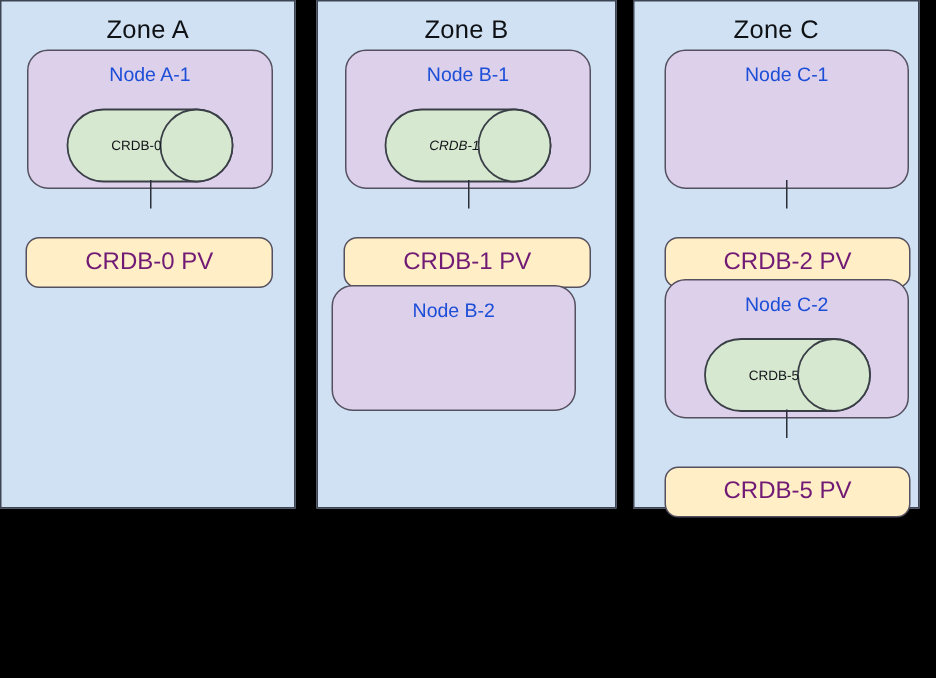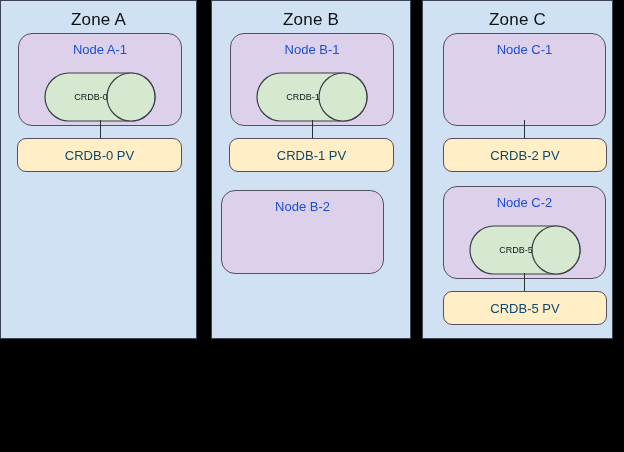--- a/index.html
+++ b/index.html
@@ -13,21 +13,21 @@
         font-size:17px;color:#0f1115;letter-spacing:.2px;}
 
   .node{position:absolute;background:#dcd0ea;border:1px solid #55505f;
         border-radius:14px;box-sizing:border-box;}
   .node-title{position:absolute;left:0;right:0;top:8px;text-align:center;
         font-size:13px;color:#1d4ed8;}
 
   .pv{position:absolute;background:#ffeec6;border:1px solid #55505f;
       border-radius:9px;box-sizing:border-box;
       display:flex;align-items:center;justify-content:center;
-      font-size:13px;color:#0c4a6e;}
+      font-size:16px;color:#701a75;margin-top:20px;}
 
   .cyl{position:absolute;}
   .cyl svg{display:block;}
   .cyl-label{position:absolute;top:0;height:100%;display:flex;
       align-items:center;justify-content:center;
       font-size:9px;color:#12151a;pointer-events:none;}
 
   .link{position:absolute;background:#2b2f38;width:1px;}
 </style>
 </head>
@@ -61,21 +61,21 @@
 
   <div class="node" style="left:230px;top:33px;width:164px;height:93px;">
     <div class="node-title">Node B-1</div>
   </div>
 
   <div class="cyl" style="left:256px;top:72px;width:112px;height:50px;">
     <svg width="112" height="50" viewBox="0 0 112 50">
       <path d="M25 1 H87 A24 24 0 0 1 87 49 H25 A24 24 0 0 1 25 1 Z" fill="#d6e8cf" stroke="#3a3f47" stroke-width="1.2"></path>
       <ellipse cx="87" cy="25" rx="24" ry="24" fill="#d6e8cf" stroke="#3a3f47" stroke-width="1.2"></ellipse>
     </svg>
-    <div class="cyl-label" style="left:8px;width:78px;">CRDB-1</div>
+    <div class="cyl-label" style="left:8px;width:78px;font-style:italic;">CRDB-1</div>
   </div>
 
   <div class="link" style="left:312px;top:120px;height:19px;"></div>
 
   <div class="pv" style="left:229px;top:138px;width:165px;height:34px;">CRDB-1 PV</div>
 
   <div class="node" style="left:221px;top:190px;width:163px;height:84px;">
     <div class="node-title">Node B-2</div>
   </div>
 

